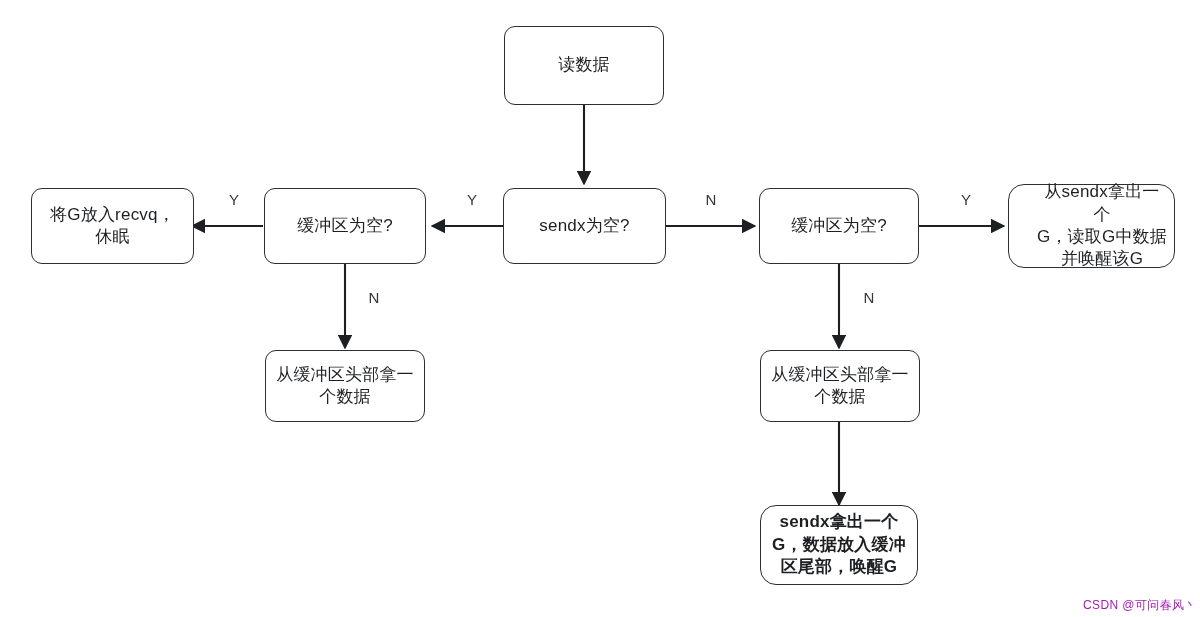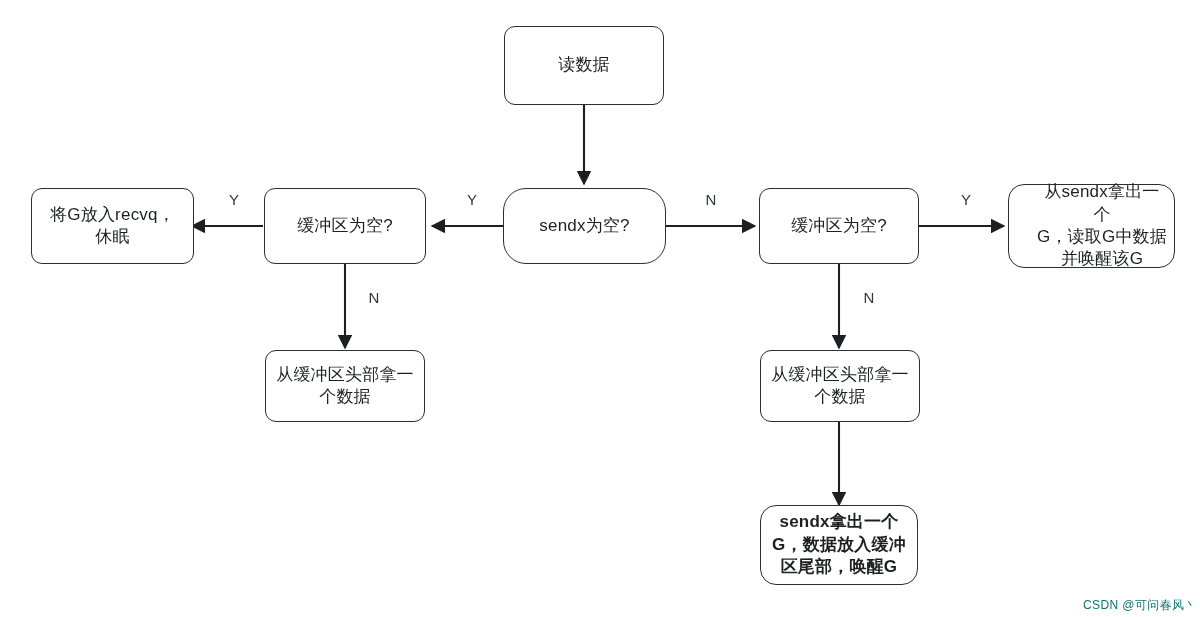--- a/index.html
+++ b/index.html
@@ -45,21 +45,21 @@
   .edge-label {
     position: absolute;
     color: #33363a;
     font-size: 15px;
     line-height: 1;
     text-align: center;
     width: 22px;
   }
   .watermark {
     position: absolute;
-    color: #0f766e;
+    color: #a21caf;
     font-size: 12px;
     letter-spacing: 0.4px;
     white-space: nowrap;
   }
 </style>
 </head>
 <body>
 
 <div id="canvas">
 
@@ -82,21 +82,21 @@
 
     <line x1="918" y1="226" x2="1004" y2="226" stroke="#1d2023" stroke-width="2.1" marker-end="url(#arrow)"></line>
 
     <line x1="839" y1="263" x2="839" y2="348" stroke="#1d2023" stroke-width="2.1" marker-end="url(#arrow)"></line>
 
     <line x1="839" y1="422" x2="839" y2="505" stroke="#1d2023" stroke-width="2.1" marker-end="url(#arrow)"></line>
   </svg>
 
   <div class="node" style="left:504px; top:26px; width:160px; height:79px;">读数据</div>
 
-  <div class="node" style="left:503px; top:188px; width:163px; height:76px;border-radius:23px;">sendx为空?</div>
+  <div class="node" style="left:503px; top:188px; width:163px; height:76px;">sendx为空?</div>
 
   <div class="node" style="left:264px; top:188px; width:162px; height:76px;">缓冲区为空?</div>
 
   <div class="node" style="left:759px; top:188px; width:160px; height:76px;">缓冲区为空?</div>
 
   <div class="node" style="left:31px; top:188px; width:163px; height:76px;">将G放入recvq，
 休眠</div>
 
   <div class="node soft" style="left:1008px; top:184px; width:167px; height:84px;padding-left:27px;">从sendx拿出一个
 G，读取G中数据

